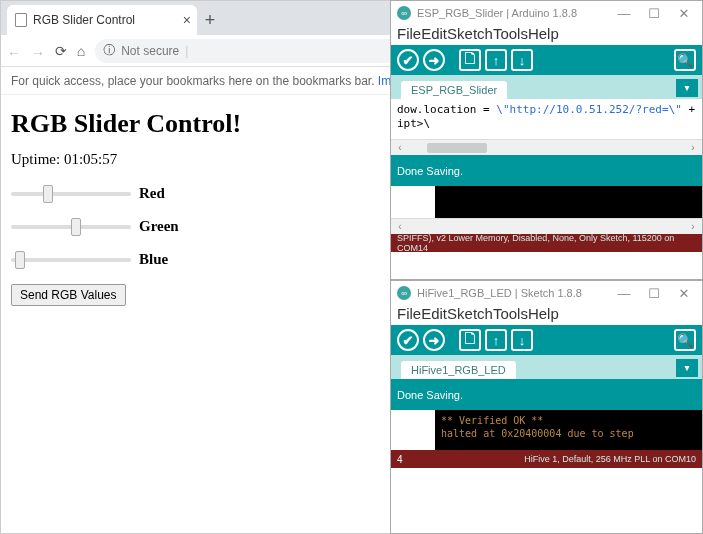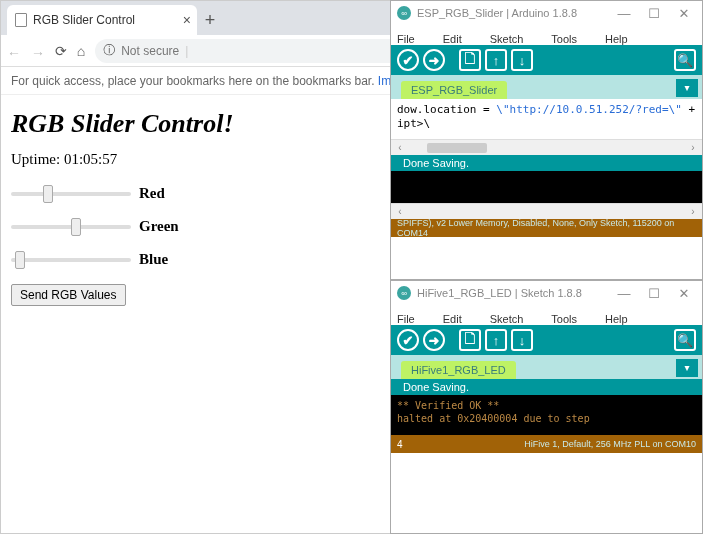--- a/index.html
+++ b/index.html
@@ -14,56 +14,56 @@
   .new-tab { width: 26px; text-align: center; font-size: 18px; color: #555; line-height: 30px; }
   .addr-bar { height: 32px; background: #fff; border-bottom: 1px solid #ddd; display: flex; align-items: center; padding: 0 6px; gap: 10px; font-size: 14px; color: #888; }
   .addr-bar .nav { color: #bbb; }
   .addr-bar .reload, .addr-bar .home { color: #555; }
   .url-box { flex: 1; height: 24px; background: #f1f3f4; border-radius: 12px; display: flex; align-items: center; padding: 0 8px; font-size: 12px; color: #555; gap: 6px; overflow: hidden; white-space: nowrap; }
   .url-box .secure { color: #777; }
   .url-box .divider { color: #ccc; }
   .bookmark-bar { height: 28px; border-bottom: 1px solid #eee; display: flex; align-items: center; padding: 0 10px; font-size: 12px; color: #666; overflow: hidden; white-space: nowrap; }
   .bookmark-bar .imp { color: #2a6dd6; }
   .page { padding: 8px 10px; font-family: "Times New Roman", serif; color: #000; }
-  .page h1 { font-size: 26px; font-weight: bold; margin: 6px 0 12px; font-style: italic; }
+  .page h1 { font-size: 26px; font-weight: bold; margin: 6px 0 12px; }
   .uptime { font-size: 15px; margin-bottom: 17px; }
   .slider-row { display: flex; align-items: center; margin-bottom: 16px; gap: 8px; }
   .slider-row label { font-size: 15px; font-weight: bold; }
   .slider { -webkit-appearance: none; width: 120px; height: 4px; background: #ddd; border-radius: 2px; outline: none; }
   .slider::-webkit-slider-thumb { -webkit-appearance: none; width: 10px; height: 18px; background: #eee; border: 1px solid #aaa; border-radius: 2px; }
   .send-btn { font-family: Arial; font-size: 12px; padding: 3px 8px; background: #efefef; border: 1px solid #999; border-radius: 2px; }
 
   
   .arduino { position: absolute; background: #fff; border: 1px solid #aaa; font-family: "Segoe UI", sans-serif; font-size: 11px; }
   .ard-title { height: 24px; background: #fff; display: flex; align-items: center; padding: 0 6px; gap: 6px; color: #888; }
   .ard-logo { width: 14px; height: 14px; background: #3aa5a0; border-radius: 50%; display: flex; align-items: center; justify-content: center; color: #fff; font-size: 8px; }
   .ard-title .spacer { flex: 1; }
   .win-btn { width: 24px; text-align: center; color: #888; font-size: 13px; }
-  .ard-menu { height: 20px; display: flex; align-items: flex-end; padding: 0 6px; gap: 28px; color: #333; font-size: 11px; }
+  .ard-menu { height: 20px; display: flex; align-items: flex-start; padding: 0 6px; gap: 0; color: #333; font-size: 15px; }
   .ard-toolbar { height: 30px; background: #00979c; display: flex; align-items: center; padding: 0 6px; gap: 4px; }
   .tool-btn { width: 22px; height: 22px; border-radius: 3px; display: flex; align-items: center; justify-content: center; color: #00979c; background: #fff; font-size: 13px; font-weight: bold; border: 2px solid #fff; }
   .tool-btn.round { border-radius: 50%; background: transparent; color: #fff; }
   .tool-btn.outline { background: #00979c; color: #fff; }
   .ard-toolbar .spacer { flex: 1; }
   .sketch-tab-bar { height: 24px; background: #b6e4e2; display: flex; align-items: flex-end; padding-left: 10px; }
-  .sketch-tab { background: #bef264; padding: 3px 10px; font-size: 11px; color: #3a7d7a; border-radius: 3px 3px 0 0; }
+  .sketch-tab { background: #ffffff; padding: 3px 10px; font-size: 11px; color: #3a7d7a; border-radius: 3px 3px 0 0; }
   .sketch-tab-bar .spacer { flex: 1; }
   .tab-menu { width: 22px; height: 18px; background: #00979c; color: #fff; text-align: center; line-height: 18px; margin-right: 4px; margin-bottom: 2px; font-size: 10px; }
   .code-area { background: #fff; padding: 4px 6px; font-family: Consolas, monospace; font-size: 11px; color: #000; line-height: 14px; white-space: pre; overflow: hidden; }
   .code-area .str { color: #2a6dd6; }
   .code-area .def { color: #a98b3a; }
   .code-area .macro { color: #c97820; }
   .code-area .num { color: #000; }
   .hscroll { height: 16px; background: #f0f0f0; border-top: 1px solid #ddd; display: flex; align-items: center; padding: 0 2px; font-size: 10px; color: #888; }
   .hscroll .arrow { width: 14px; text-align: center; }
   .hscroll .thumb { width: 60px; height: 10px; background: #ccc; border-radius: 2px; margin-left: 20px; }
-  .status-bar { height: 16px; background: #00979c; color: #fff; padding: 0 12px; display: flex; align-items: center; font-size: 11px; }
-  .console { background: #000; color: #b84; padding: 4px 6px; font-family: Consolas, monospace; font-size: 10px; height: 32px; line-height: 13px; white-space: pre; overflow: hidden; }
+  .status-bar { height: 31px; background: #00979c; color: #fff; padding: 0 6px; display: flex; align-items: center; font-size: 11px; }
+  .console { background: #000; color: #b84; padding: 4px 6px; font-family: Consolas, monospace; font-size: 10px; height: 32px; line-height: 13px; white-space: pre; overflow: hidden; margin-left: 44px; }
   .console.tall { height: 40px; }
-  .board-bar { height: 18px; background: #a16207; color: #fff; font-size: 10px; padding: 0 6px; display: flex; align-items: center; }
+  .board-bar { height: 18px; background: #7f1d1d; color: #fff; font-size: 10px; padding: 0 6px; display: flex; align-items: center; }
   .board-bar .spacer { flex: 1; }
   .board-bar .port { color: #c9e8e6; font-size: 9px; }
 
   #ard1 { left: 390px; top: 0; width: 313px; height: 280px; }
   #ard2 { left: 390px; top: 280px; width: 313px; height: 254px; }
   #ard1 .code-area { height: 40px; }
   #ard2 .code-area { height: 46px; }
 </style>
 </head>
 <body>

